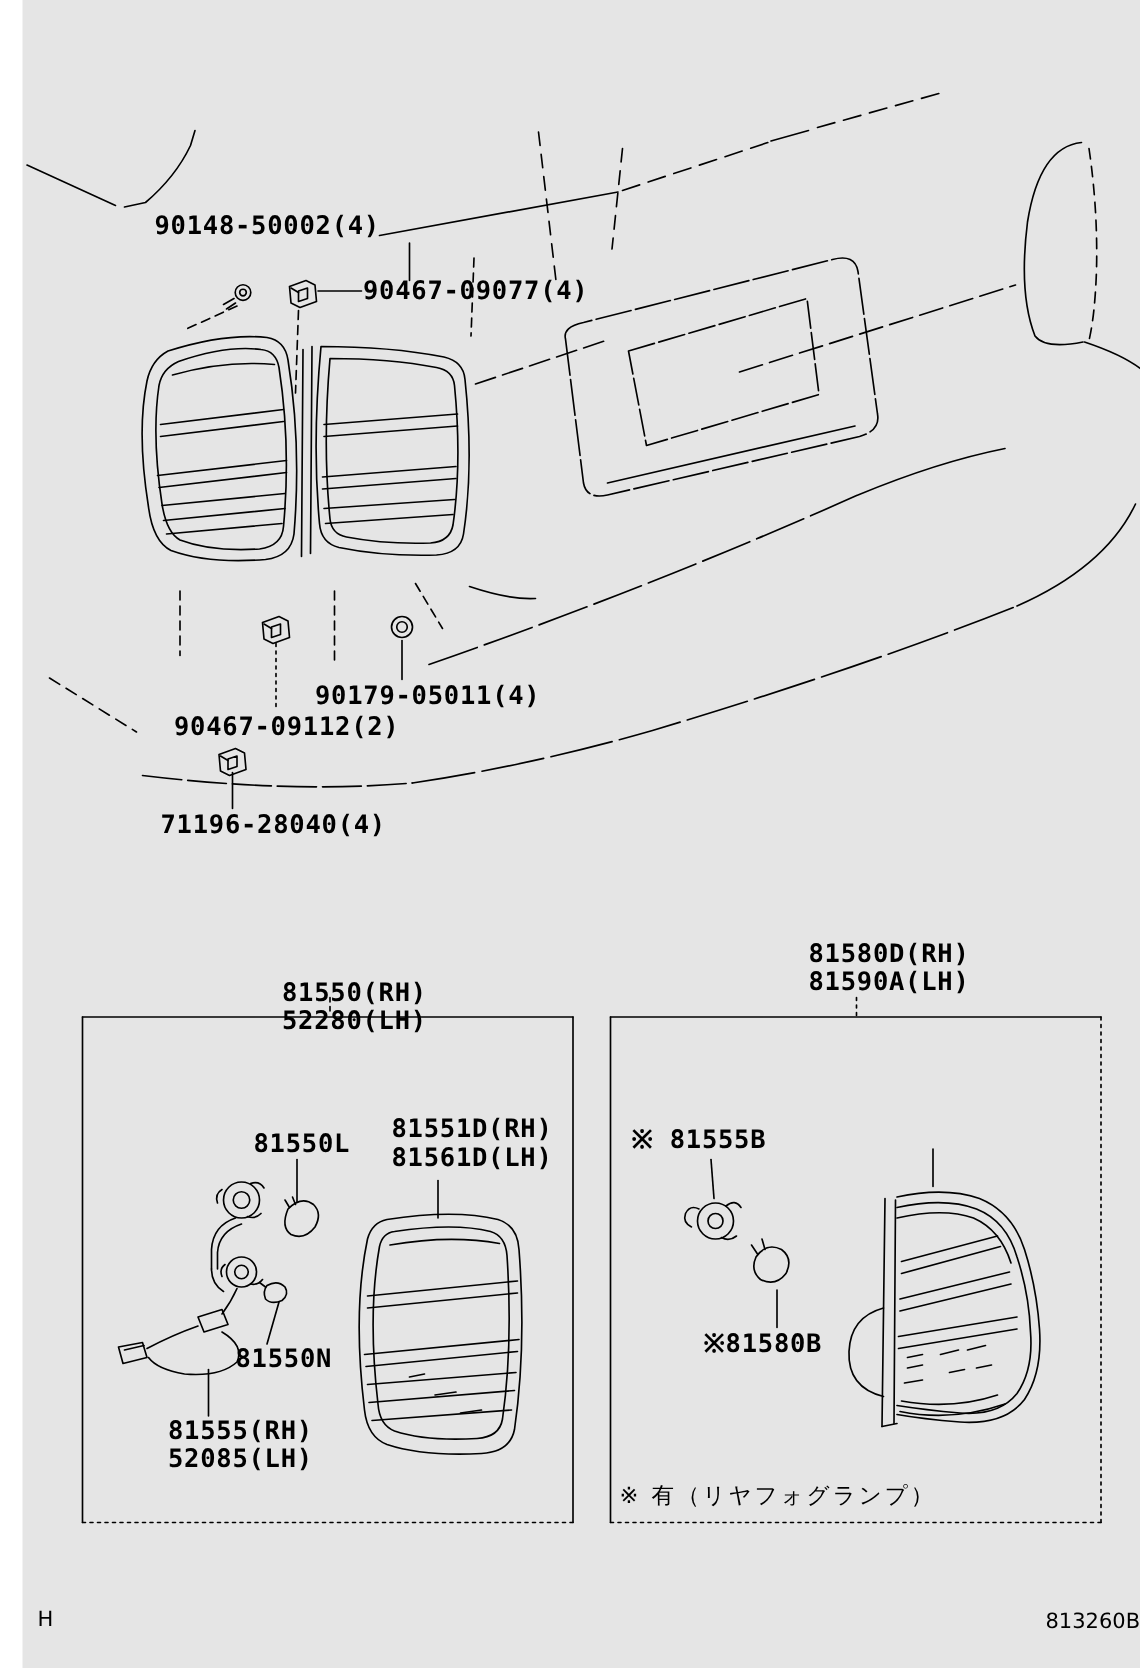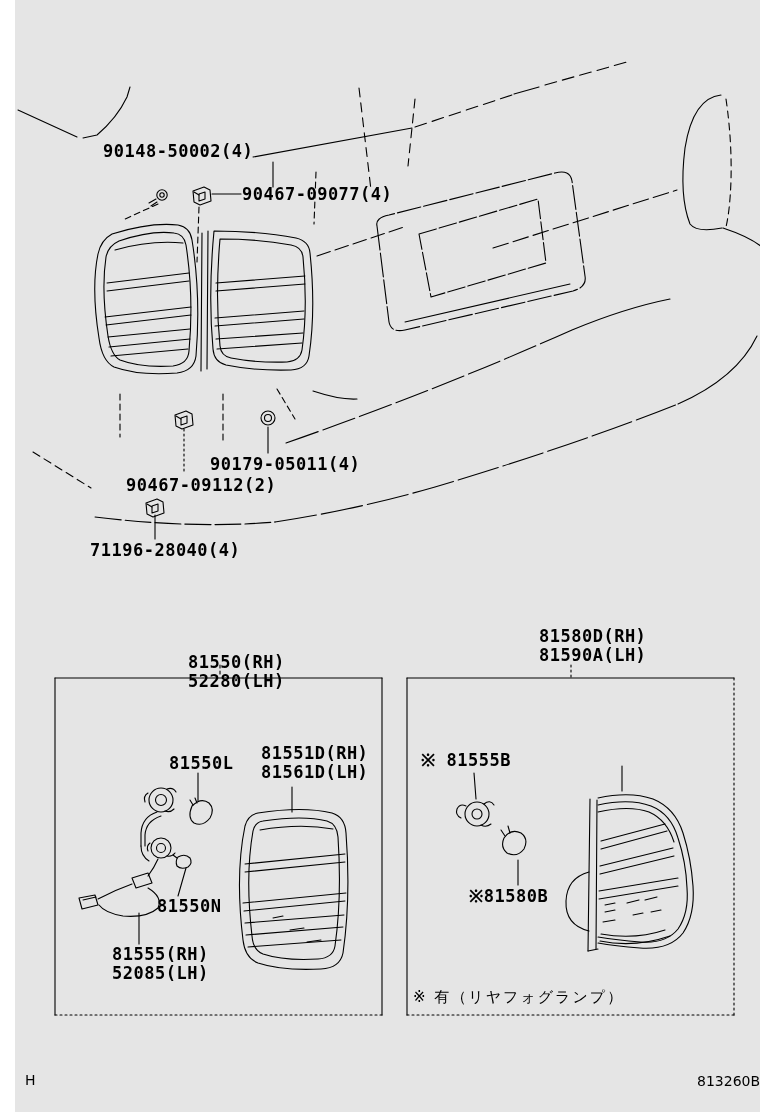--- a/index.html
+++ b/index.html
@@ -226,22 +226,22 @@
         <path d="M636,912 l10,-2"></path>
       <path d="M586,934 Q620,940 650,930"></path>
         <path d="M585,941 Q620,948 655,936"></path>
       <path d="M574,872 Q552,878 551,901 Q550,925 574,931"></path>
     </g>
   </svg>
 
   <div class="pn" style="left:88px;top:142px;">90148-50002(4)</div>
   <div class="pn" style="left:227px;top:185px;">90467-09077(4)</div>
   <div class="pn" style="left:195px;top:455px;">90179-05011(4)</div>
-  <div class="pn" style="left:111px;top:476px;">90467-09112(2)</div>
-  <div class="pn" style="left:75px;top:541px;">71196-28040(4)</div>
+  <div class="pn" style="left:101px;top:476px;">90467-09112(2)</div>
+  <div class="pn" style="left:92px;top:541px;">71196-28040(4)</div>
 
   <div class="pn" style="left:173px;top:653px;">
     <div>81550(RH)</div>
     <div>52280(LH)</div>
   </div>
   <div class="pn" style="left:524px;top:627px;">
     <div>81580D(RH)</div>
     <div>81590A(LH)</div>
   </div>
 

